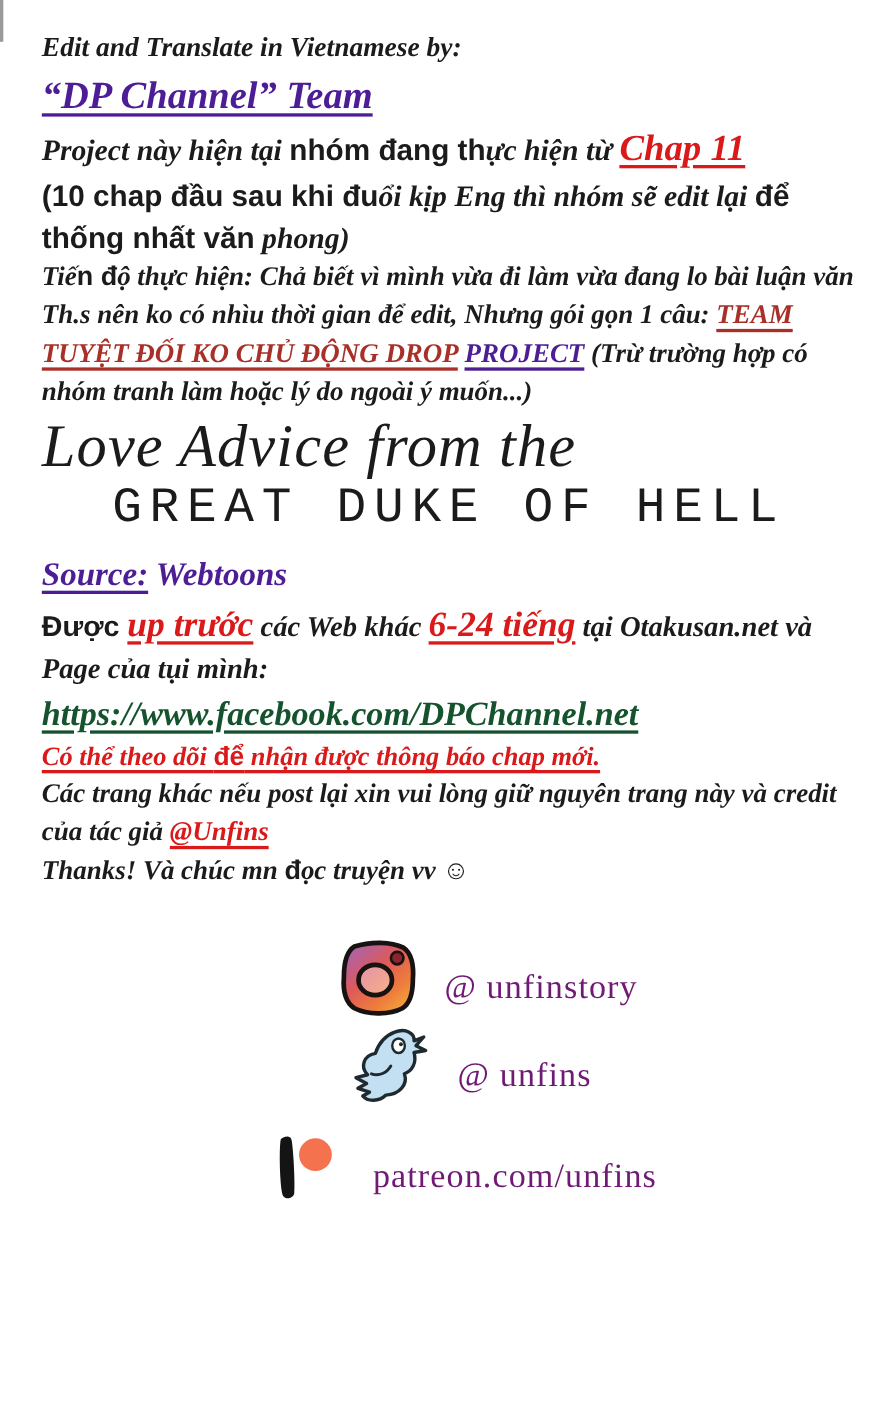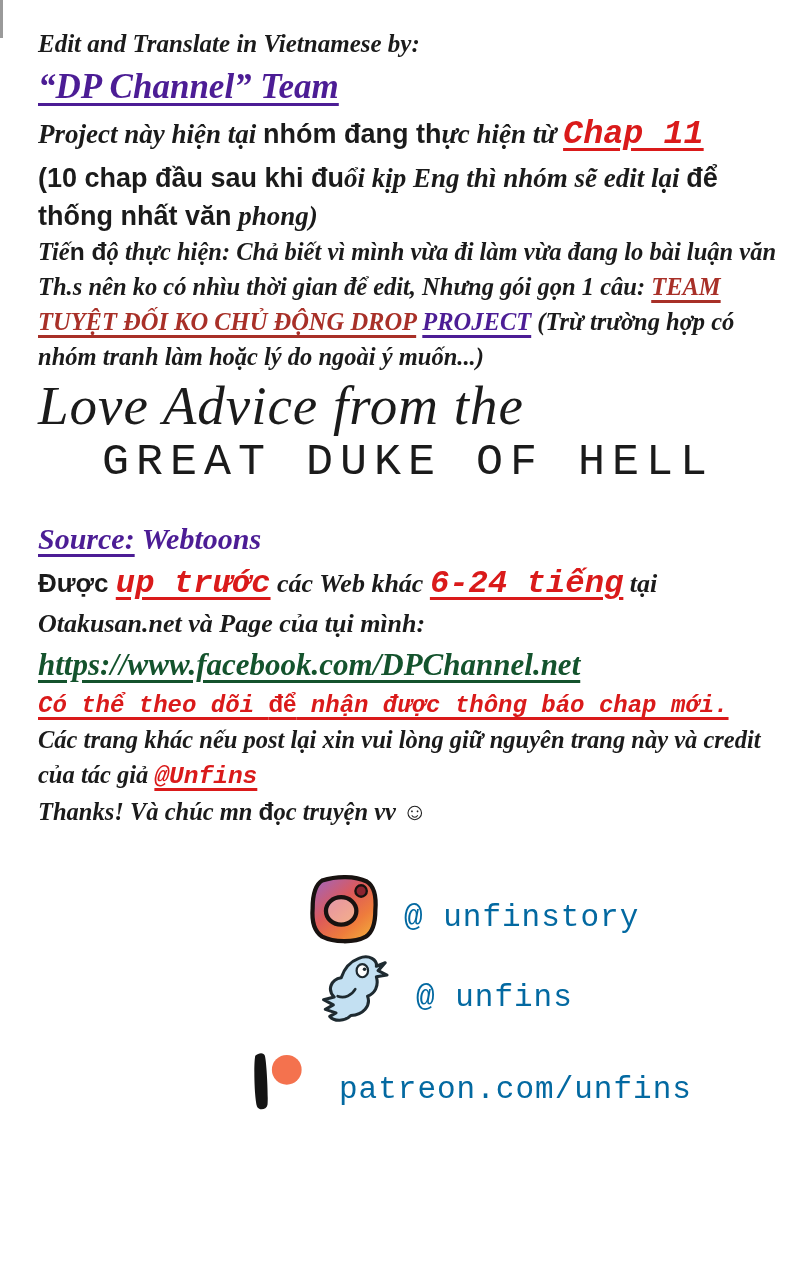--- a/index.html
+++ b/index.html
@@ -10,43 +10,43 @@
   .edge-artifact{position:absolute;left:0;top:0;width:3px;height:38px;background:#9a9a9a;}
   .content{padding:26px 22px 0 38px;}
   p.p{margin:0;font-weight:700;font-style:italic;line-height:1.42;}
   .p0{font-size:25px;margin-bottom:15px;}
   .p1{font-size:35px;margin-bottom:15px;}
   .p2{font-size:27px;margin-bottom:15px;}
   .p3{font-size:27px;margin-bottom:13px;line-height:1.5;}
   .p4{font-size:24.5px;margin-bottom:6px;line-height:1.45;}
   .title1{font-size:55px;font-style:italic;font-weight:400;text-align:left;line-height:1.12;letter-spacing:1px;}
   .title2{font-family:"Liberation Mono","DejaVu Sans Mono",monospace;font-size:45px;font-weight:400;
-          text-align:center;letter-spacing:7px;line-height:1.2;margin-bottom:28px;white-space:nowrap;}
+          text-align:center;letter-spacing:7px;line-height:1.2;margin-bottom:12px;white-space:nowrap;}
   .p5{font-size:30px;margin-bottom:13px;}
   .p6{font-size:26px;margin-bottom:9px;line-height:1.5;}
   .p7{font-size:31px;margin-bottom:11px;}
   .p8{font-size:24px;margin-bottom:10px;}
   .p9{font-size:24.5px;margin-bottom:12px;line-height:1.5;}
   .p10{font-size:24.5px;}
   
   .green{color:#4c1d95;}
-  .red{color:#da1a1a;font-family:Liberation Mono, monospace;}
+  .red{color:#da1a1a;}
   .darkred{color:#a83028;}
   .purple{color:#4c1d95;}
   .blue{color:#14532d;}
   .u{text-decoration:underline;text-decoration-thickness:3px;text-underline-offset:5px;}
   .sb{font-family:"Liberation Sans",sans-serif;font-style:normal;}
   .lg{font-size:1.24em;}
   .smiley{font-style:normal;font-weight:400;}
   
   .social{margin-top:42px;}
   .social-row{display:flex;align-items:center;gap:22px;margin-left:268px;}
   .social-row.twitter{margin-top:2px;}
   .social-row.patreon{margin-left:205px;margin-top:14px;gap:26px;}
-  .social-label{font-family:Liberation Mono, monospace;font-size:31px;color:#0369a1;letter-spacing:1px;margin-top:15px;}
+  .social-label{font-family:Liberation Serif, serif;font-size:31px;color:#701a75;letter-spacing:1px;margin-top:15px;}
   .icon-box{display:inline-flex;align-items:center;justify-content:center;}
 </style>
 </head>
 <body>
 
 <div class="edge-artifact"></div>
 
 <div class="content">
 
   <p class="p p0"><span>Edit and Translate in Vietnamese by:</span></p>

